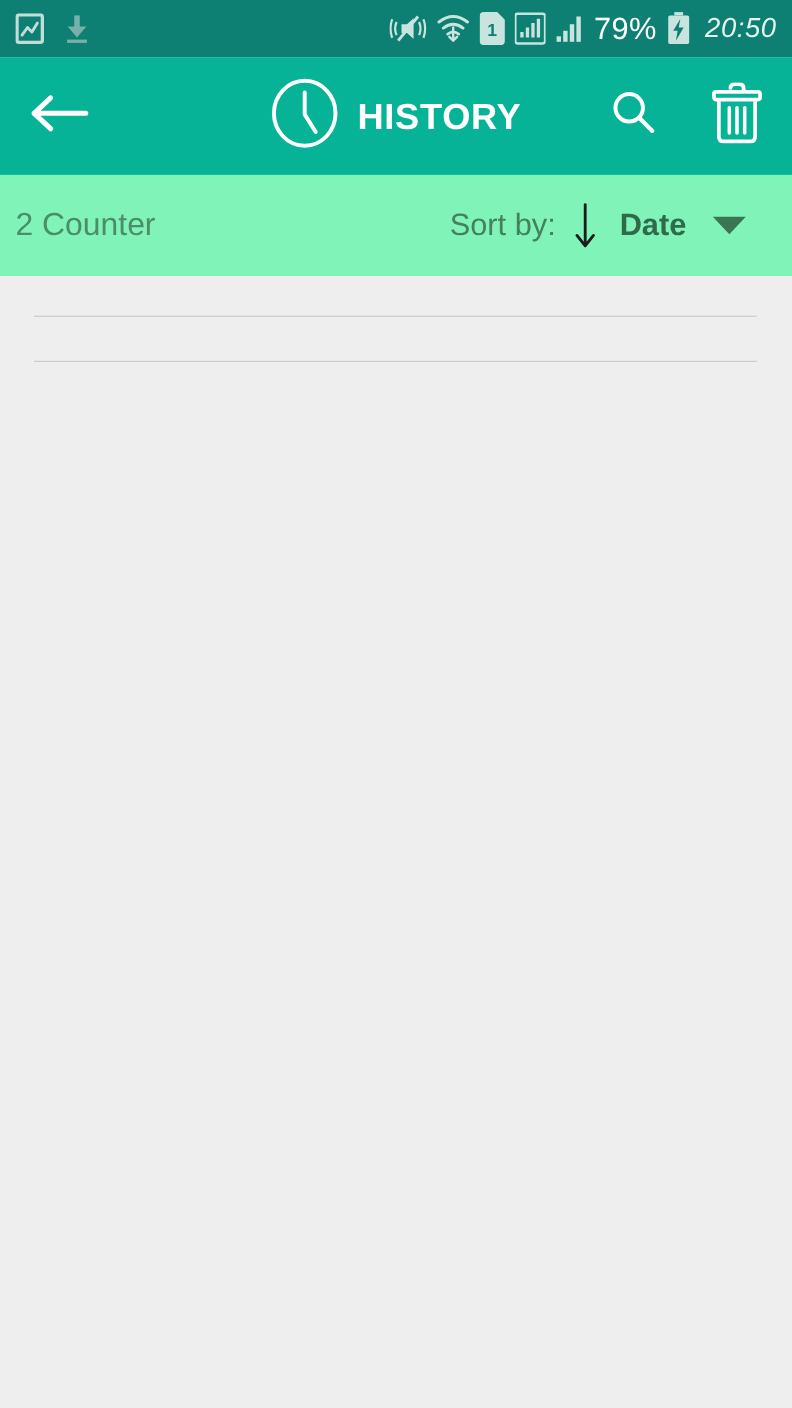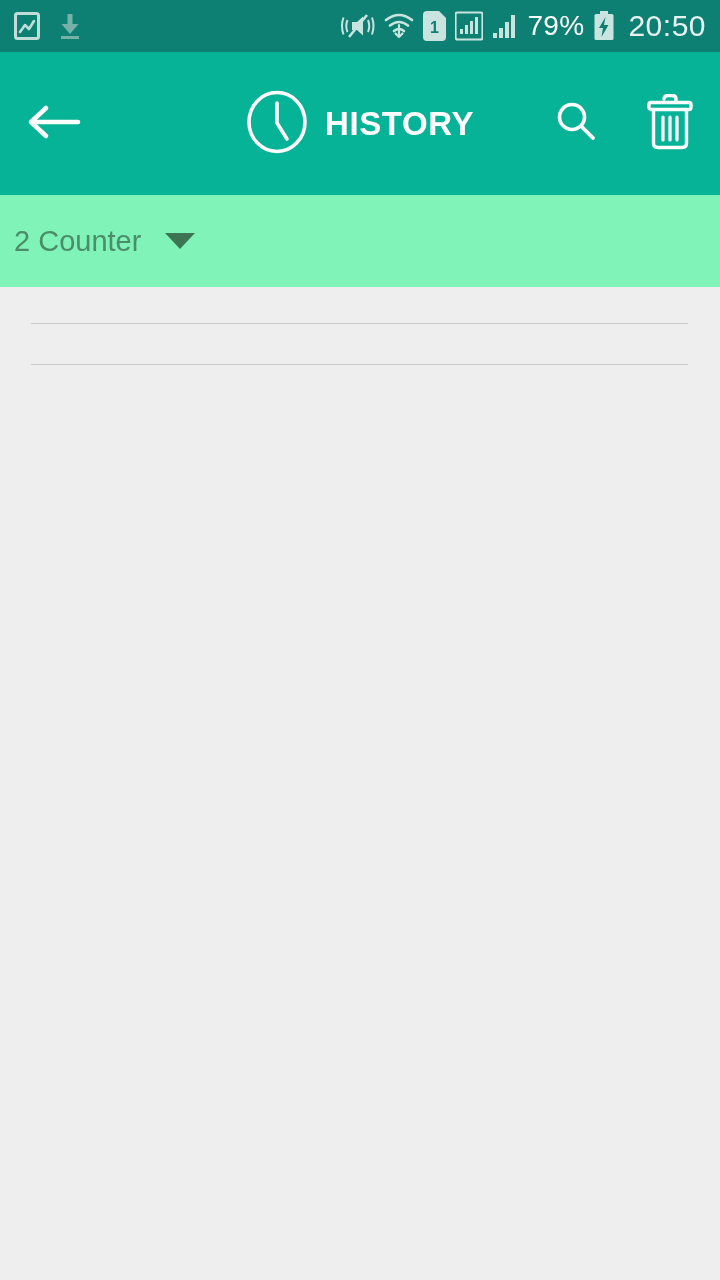--- a/index.html
+++ b/index.html
@@ -52,29 +52,30 @@
     opacity: 0.93;
   }
   .sb-text {
     color: #ffffff;
     font-size: 28px;
     letter-spacing: 0.3px;
     line-height: 1;
   }
   .sb-clock {
     color: #e6f2f0;
-    font-size: 30px;
+    font-size: 25px;
     letter-spacing: 0.5px;
     line-height: 1;
     margin-left: 4px;
+    font-style: italic;
   }
 
   
   .app-bar {
-    height: 143px;
+    height: 107px;
     background: #07b397;
     display: flex;
     align-items: center;
     padding: 0 24px 0 26px;
     flex: 0 0 auto;
     position: relative;
   }
   .back-btn {
     width: 56px;
     height: 56px;
@@ -314,20 +315,29 @@
             <line x1="25" y1="23" x2="25" y2="46" stroke="#ffffff" stroke-width="3.2" stroke-linecap="round"></line>
             <line x1="32" y1="23" x2="32" y2="46" stroke="#ffffff" stroke-width="3.2" stroke-linecap="round"></line>
           </svg>
         </span>
       </div>
     </div>
   </div>
 
   <div class="sort-bar">
     <span class="counter-label">2 Counter</span>
+    <div class="sort-group">
+      <span class="sort-by-label">Sort by:</span>
+      <span class="sort-dir-icon">
+        <svg width="26" height="46" viewBox="0 0 26 46">
+          <path d="M13 4 L13 41 M5.5 32 L13 41.5 L20.5 32" fill="none" stroke="#1b1b1b" stroke-width="2.6" stroke-linecap="round" stroke-linejoin="round"></path>
+        </svg>
+      </span>
+      <span class="sort-value">Date</span>
+    </div>
     <div class="caret-wrap">
       <span class="caret"></span>
     </div>
   </div>
 
   <div class="list">
 
     <div class="divider"></div>
 
     <div class="list-item">

